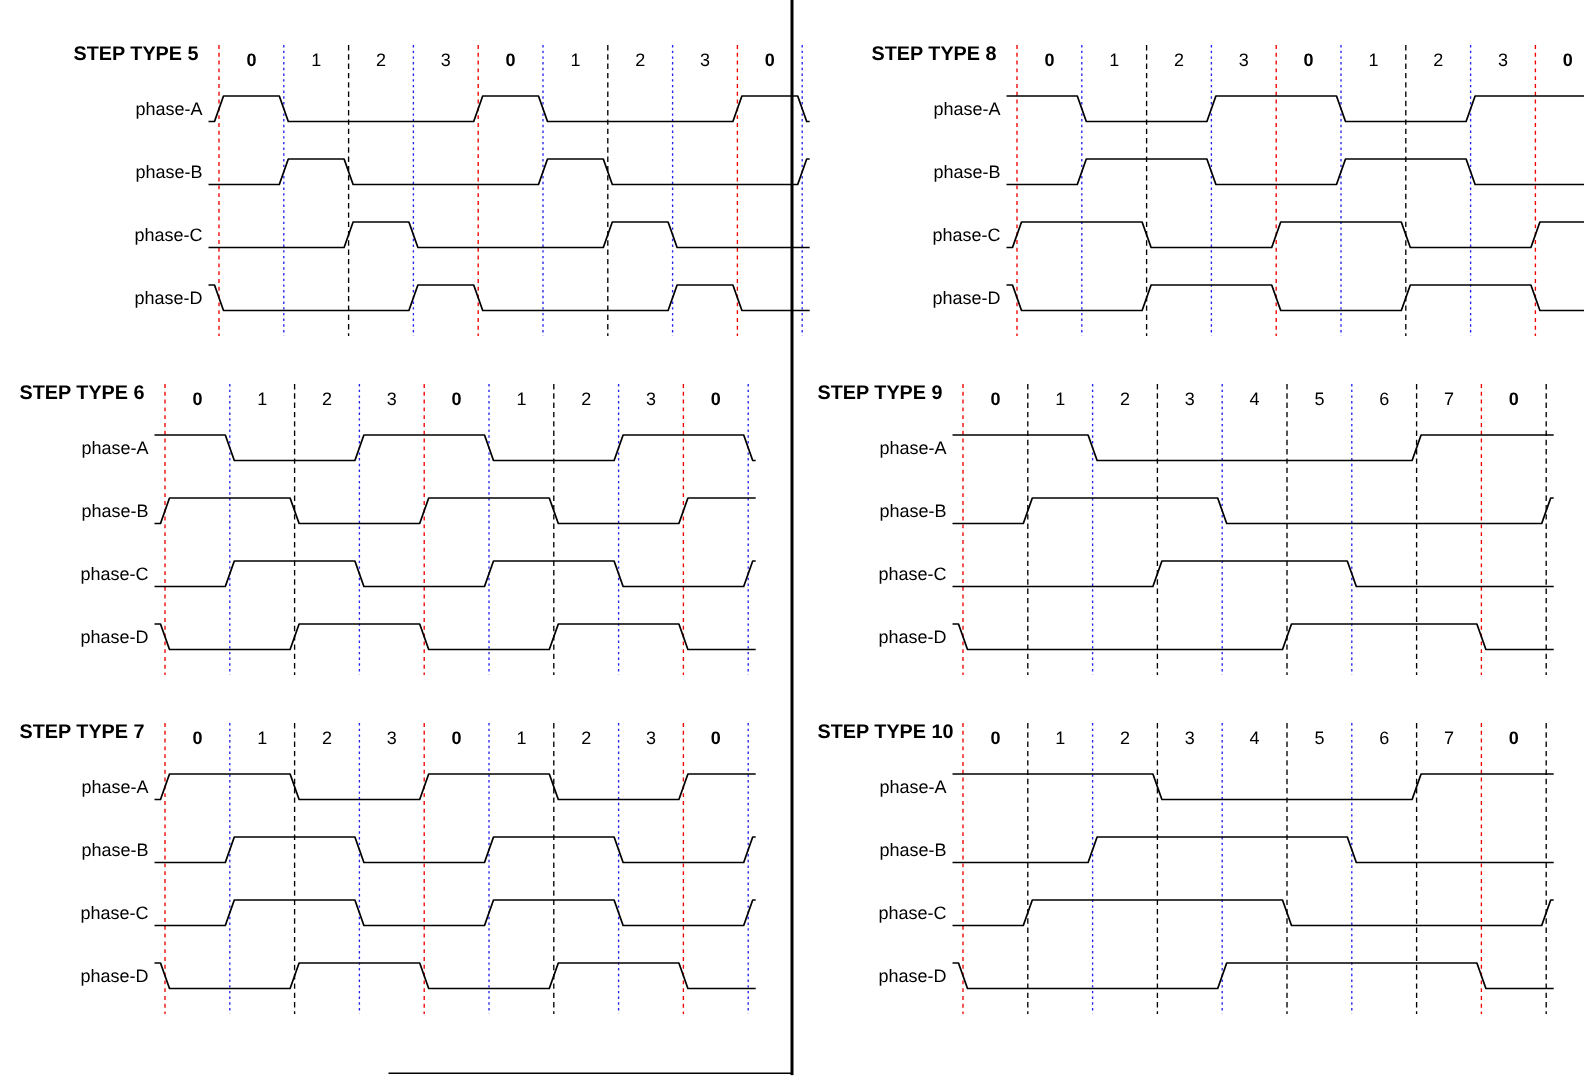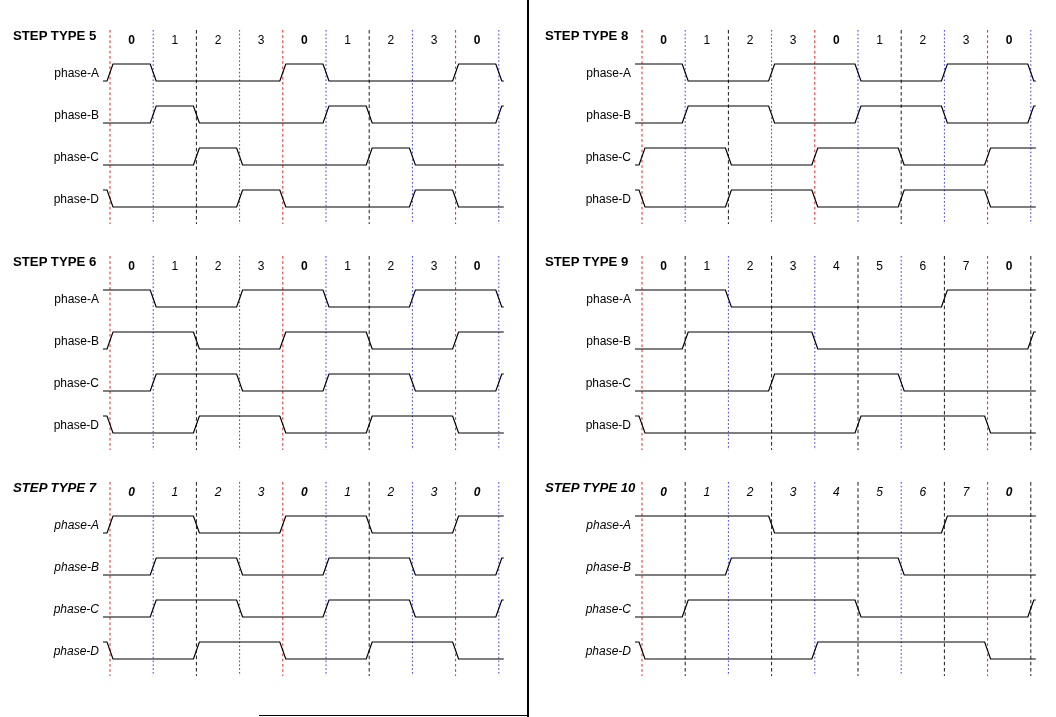--- a/index.html
+++ b/index.html
@@ -3,23 +3,23 @@
 <meta charset="utf-8">
 <style>
   html,body{margin:0;padding:0;background:#ffffff;}
   .page{position:relative;width:1056px;height:717px;background:#ffffff;overflow:hidden;
         font-family:"Liberation Sans",sans-serif;}
   .divider{position:absolute;left:527px;top:0;width:1.6px;height:717px;background:#000;}
   .bottom-line{position:absolute;left:259px;top:714.8px;width:269px;height:1.6px;background:#000;}
   .panel{position:absolute;width:528px;height:212px;}
   .col-left{left:0;}
   .col-right{left:532px;}
-  .row-0{top:14px;}
+  .row-0{top:14px;padding-left:36px;}
   .row-1{top:240px;text-align:center;}
-  .row-2{top:466px;font-style:italic;}
+  .row-2{top:466px;}
   .panel svg{display:block;}
   .panel text{font-family:"Liberation Sans",sans-serif;fill:#000;}
 </style>
 </head>
 <body>
 
 <div class="page">
   <div class="divider"></div>
   <div class="bottom-line"></div>
 

